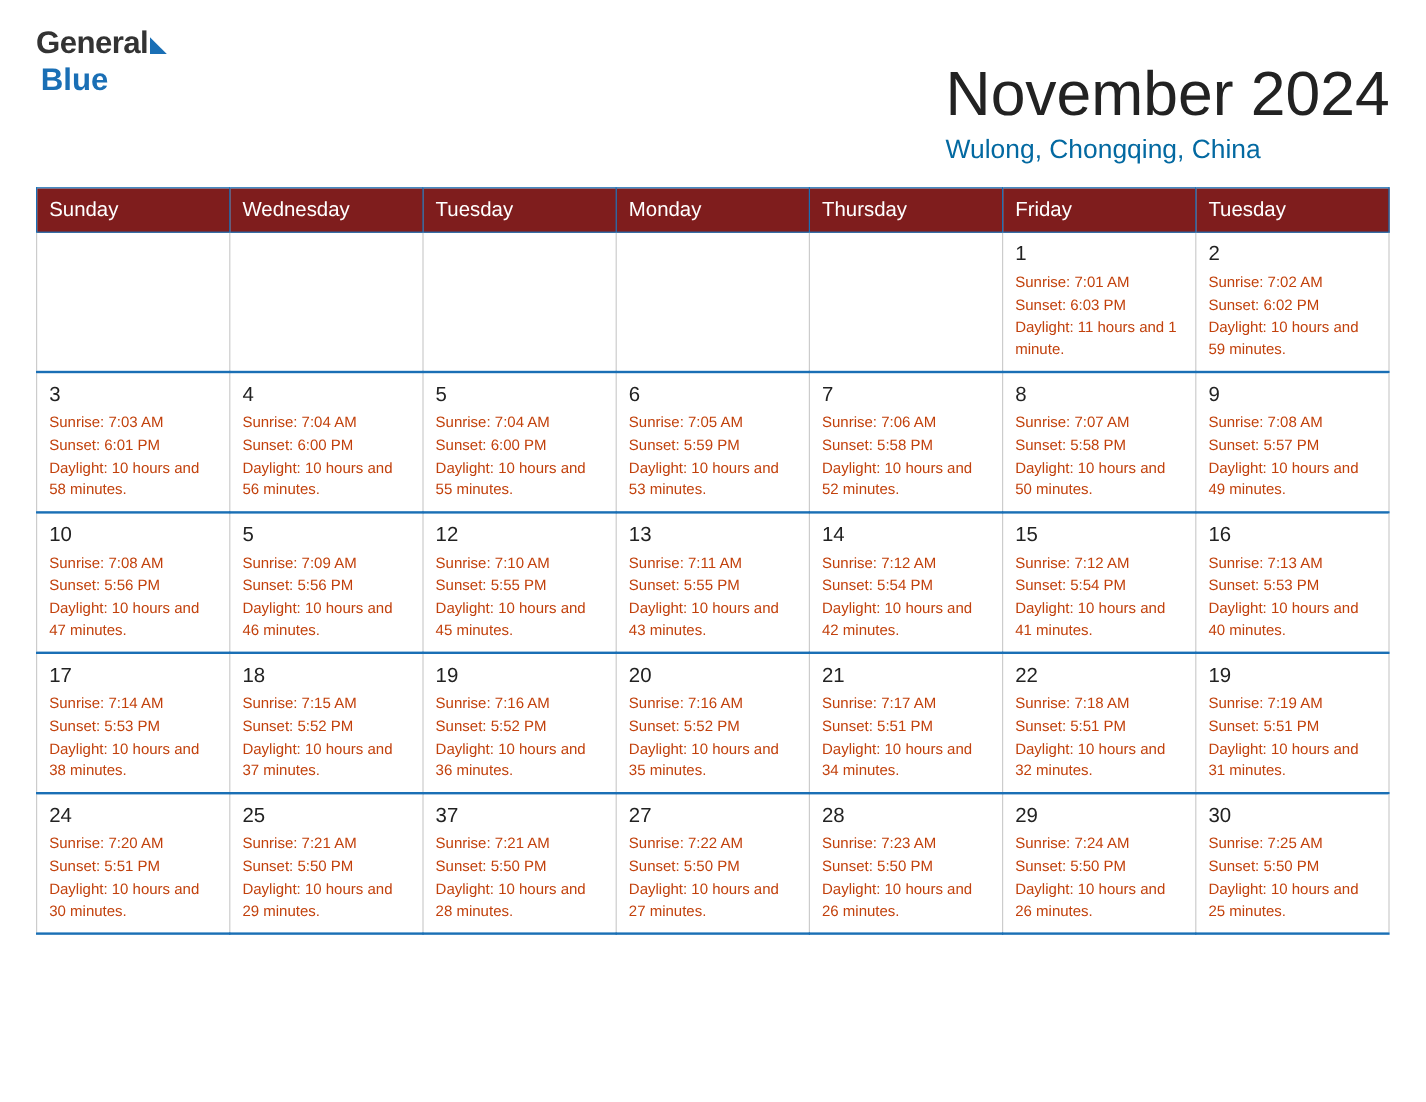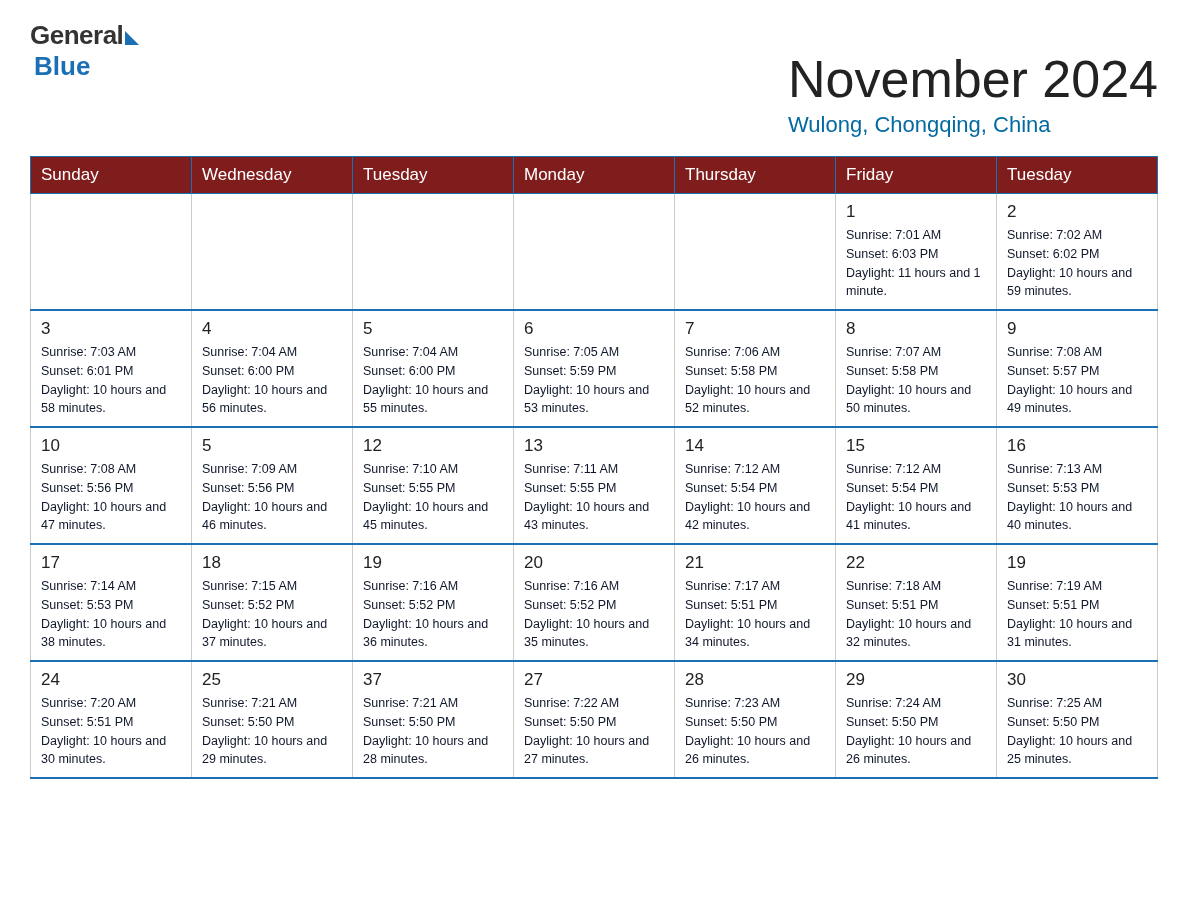--- a/index.html
+++ b/index.html
@@ -97,21 +97,21 @@
     .day-number {
       font-size: 17px;
       color: #222;
       font-weight: normal;
       margin-bottom: 4px;
       display: block;
     }
     .day-info {
       font-size: 12.5px;
       line-height: 1.5;
-      color: #0f172a;
+      color: #c2410c;
     }
     tbody tr:first-child td {
       border-top: none;
     }
   </style>
 </head>
 <body>
 
 <div class="header">
   <div class="logo">

